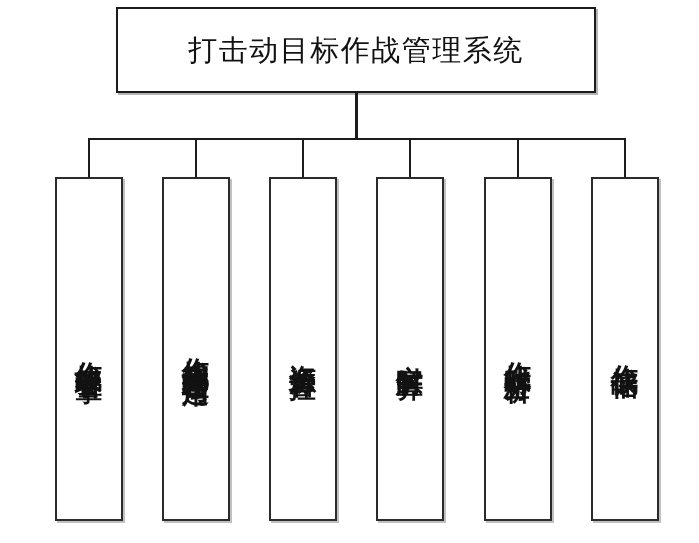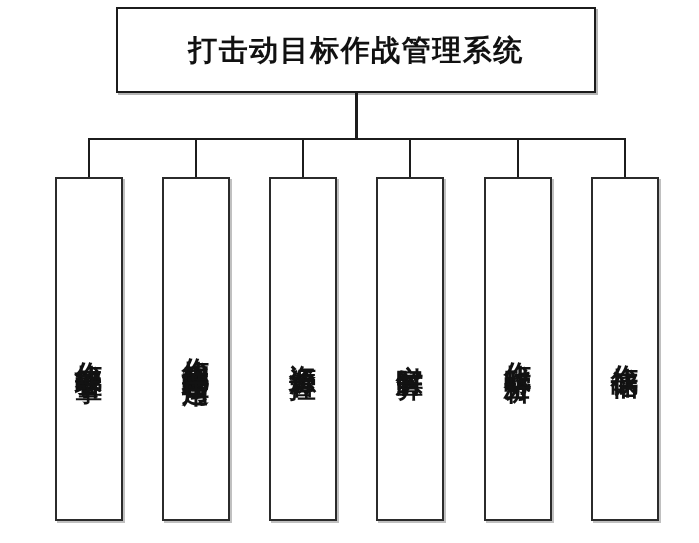--- a/index.html
+++ b/index.html
@@ -31,21 +31,21 @@
     box-sizing: border-box;
     border: 2px solid #1c1c1c;
     background: #ffffff;
     display: flex;
     align-items: center;
     justify-content: center;
     box-shadow: 2px 2px 0 0 rgba(120,120,120,0.55);
   }
   .root-title {
     font-size: 29px;
-    font-weight: 700;
+    font-weight: 400;
     letter-spacing: 1.5px;
     color: #111111;
     line-height: 1;
     white-space: nowrap;
     font-family: "DejaVu Sans", "Liberation Sans", sans-serif;
   }
 
   
   .trunk {
     position: absolute;

